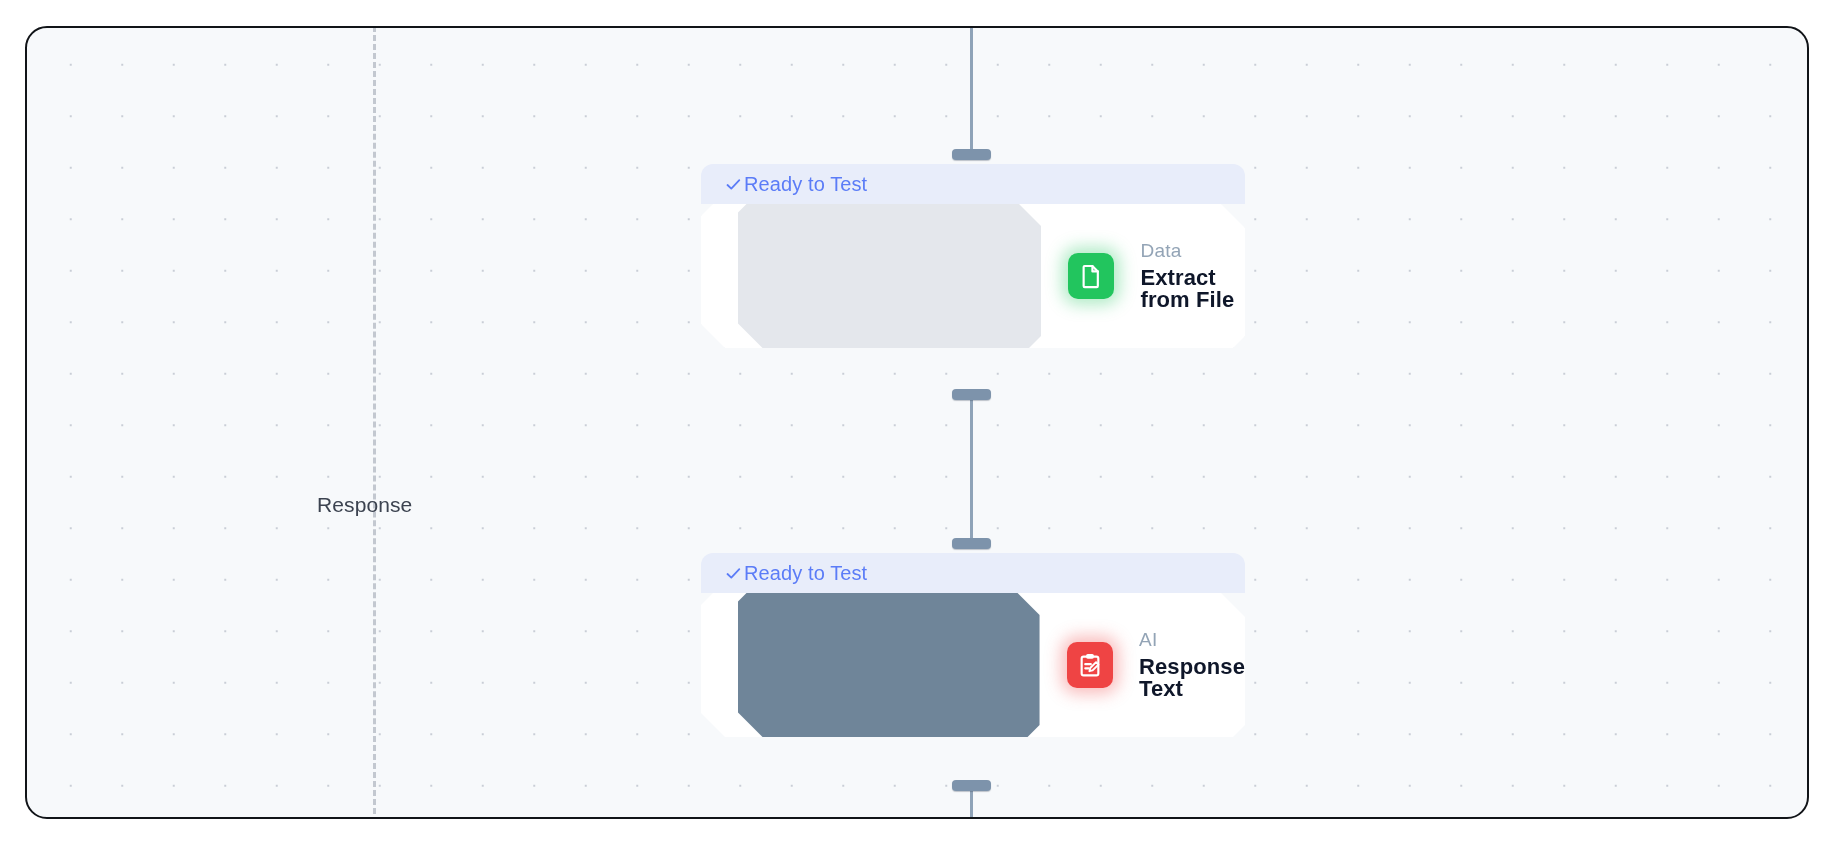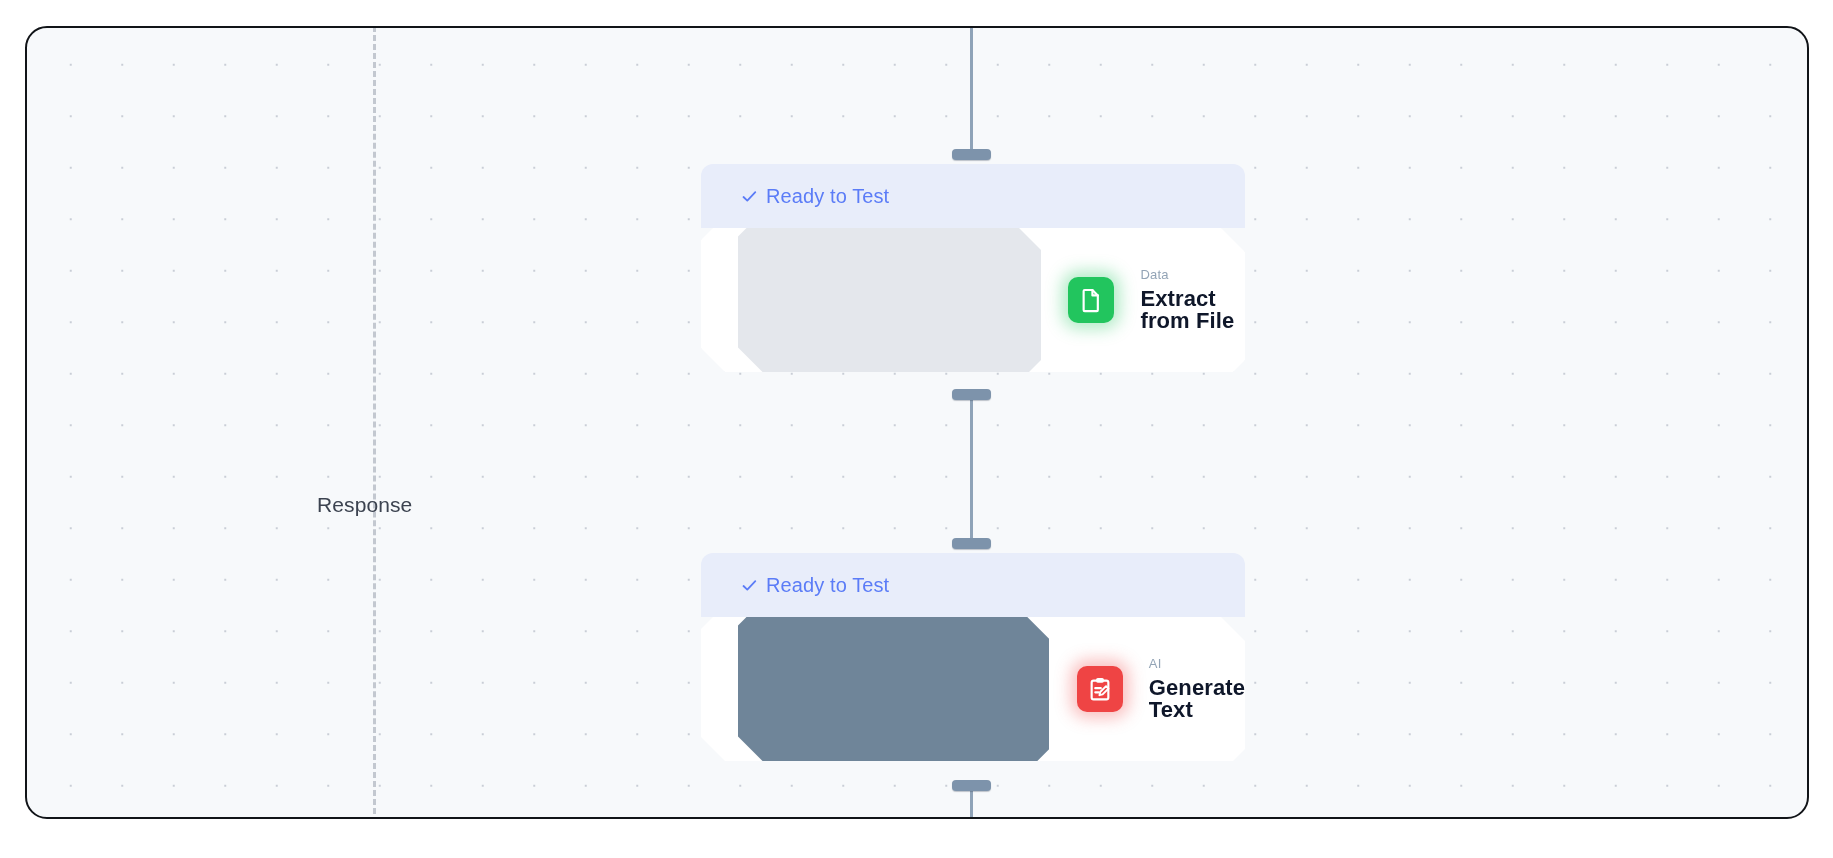--- a/index.html
+++ b/index.html
@@ -90,27 +90,27 @@
   .node {
     position: absolute;
     left: 674px;
     width: 544px;
   }
   #node-extract  { top: 136px; }
   #node-generate { top: 525px; }
 
   
   .node-status {
-    height: 64px;
+    height: 40px;
     background: #e8edfa;
     border-radius: 12px 12px 0 0;
     display: flex;
     align-items: center;
-    padding-left: 40px;
-    gap: 8px;
+    padding-left: 24px;
+    gap: 2px;
   }
   .status-check {
     width: 17px; height: 17px;
     display: inline-block;
     flex: none;
   }
   .status-check svg { display: block; }
   .status-text {
     font-size: 20px;
     color: #5b7cf7;
@@ -172,21 +172,21 @@
   }
   .icon-ai {
     background: #ef4444;
     box-shadow: 0 0 16px 6px rgba(239,68,68,.35);
   }
   .node-icon svg { display: block; }
 
   
   .node-text { display: flex; flex-direction: column; gap: 7px; }
   .node-category {
-    font-size: 13px;
+    font-size: 19px;
     color: #93a4b6;
     letter-spacing: .2px;
     line-height: 1;
   }
   .node-title {
     font-size: 22px;
     font-weight: bold;
     color: #0f172a;
     letter-spacing: .1px;
     line-height: 1;
@@ -258,19 +258,19 @@
             <rect x="4.3" y="4.2" width="15.4" height="17.4" rx="1.8" fill="none" stroke="#ffffff" stroke-width="2"></rect>
             <rect x="8.4" y="1.9" width="7.2" height="4.3" rx="1.5" fill="#ffffff"></rect>
             <path d="M7.6 11.2 h5.2" stroke="#ffffff" stroke-width="1.9" stroke-linecap="round"></path>
             <path d="M7.6 15.1 h3.1" stroke="#ffffff" stroke-width="1.9" stroke-linecap="round"></path>
             <path d="M17.6 9.4 l2.2 2.2 l-5.4 5.4 l-2.9 .7 l.7 -2.9 z" fill="#ef4444" stroke="#ffffff" stroke-width="1.8" stroke-linejoin="round"></path>
           </svg>
         </div>
 
         <div class="node-text">
           <span class="node-category">AI</span>
-          <span class="node-title">Generate Text</span>
+          <span class="node-title">Response Text</span>
         </div>
       </div>
     </div>
 
   </div>
 </div>
 
 </body></html>

